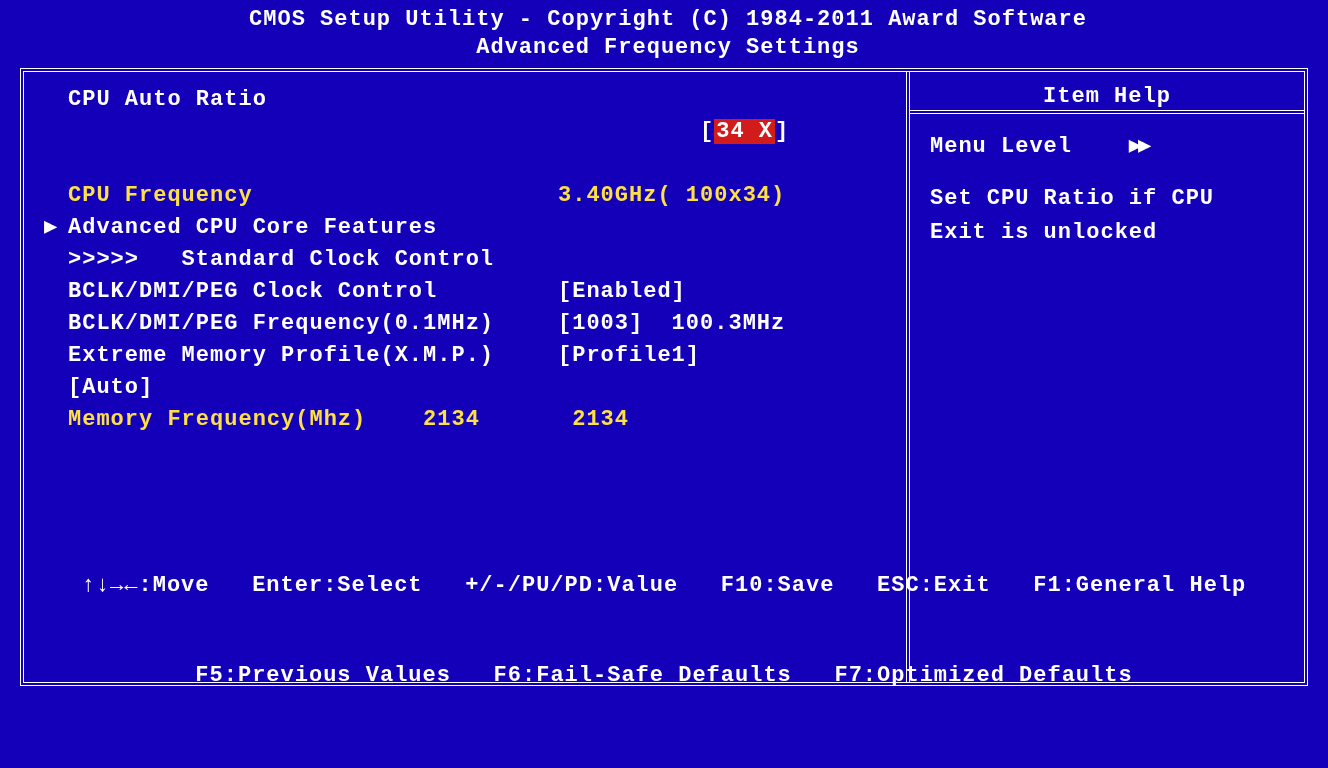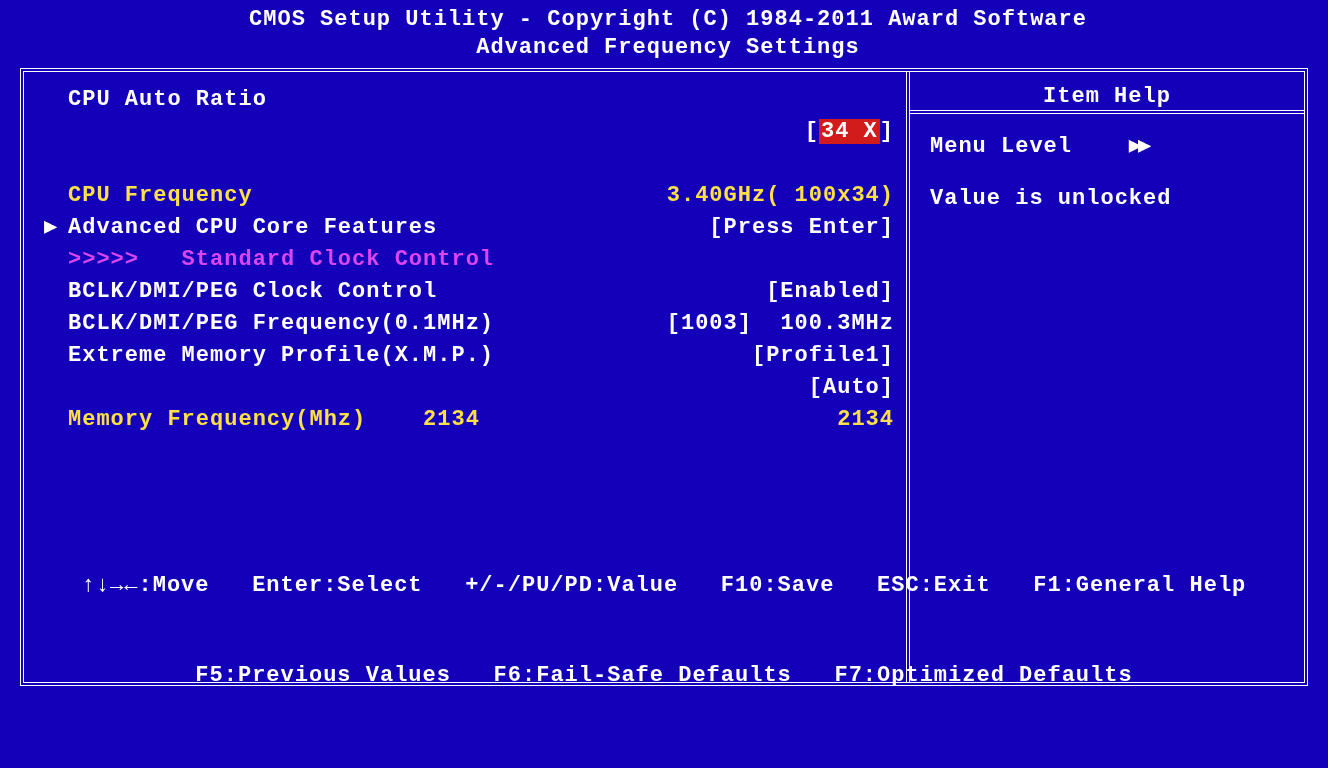--- a/index.html
+++ b/index.html
@@ -52,23 +52,23 @@
     line-height: 34px;
   }
   .row {
     display: flex;
     align-items: baseline;
     line-height: 32px;
     white-space: pre;
   }
   .marker { width: 34px; text-align: center; }
   .label  { width: 490px; }
-  .value  { flex: 1; text-align: right; }
+  .value  { flex: 1; }
   .cyan   { color: #fde047; }
-  .dim    { color: #d946ef; }
+  .dim    { color: #ffffff; }
   .highlight {
     background: #d21b1b;
     color: #ffffff;
     padding: 0 2px;
   }
   .footer {
     position: absolute;
     left: 0; right: 0; bottom: 17px;
     text-align: center;
     line-height: 30px;
@@ -100,21 +100,20 @@
 
       <div class="row cyan">
         <span class="marker"> </span>
         <span class="label">CPU Frequency</span>
         <span class="value">3.40GHz( 100x34)</span>
       </div>
 
       <div class="row">
         <span class="marker">▶</span>
         <span class="label">Advanced CPU Core Features</span>
-        <span class="value">[Press Enter]</span>
       </div>
 
       <div class="row dim">
         <span class="marker"> </span>
         <span class="label">&gt;&gt;&gt;&gt;&gt;   Standard Clock Control</span>
         <span class="value"></span>
       </div>
 
       <div class="row">
         <span class="marker"> </span>
@@ -148,21 +147,22 @@
     </div>
 
     <div class="side-area">
       <div class="side-title">Item Help</div>
       <div class="side-body">
         <div>
           <span>Menu Level</span>
           &nbsp;&nbsp;&nbsp;<span class="chev">▶▶</span>
         </div>
         <div style="height:18px"></div>
-        <div>Value is unlocked</div>
+        <div>Set CPU Ratio if CPU</div>
+        <div>Exit is unlocked</div>
       </div>
     </div>
 
   </div>
 
   <div class="footer">
     <div>↑↓→←:Move   Enter:Select   +/-/PU/PD:Value   F10:Save   ESC:Exit   F1:General Help</div>
     <div>F5:Previous Values   F6:Fail-Safe Defaults   F7:Optimized Defaults</div>
   </div>
 

